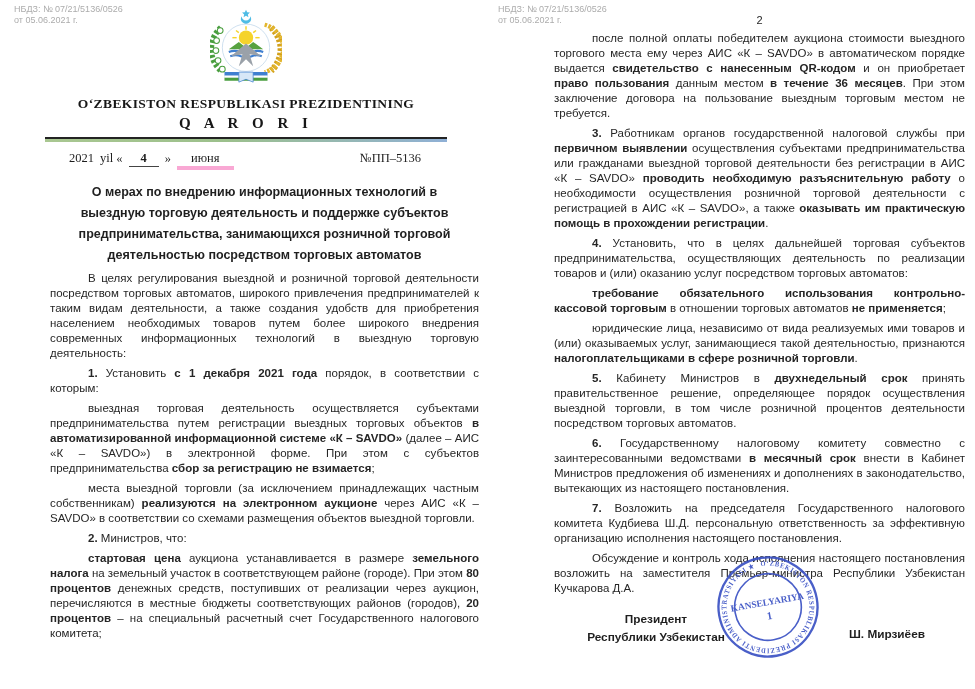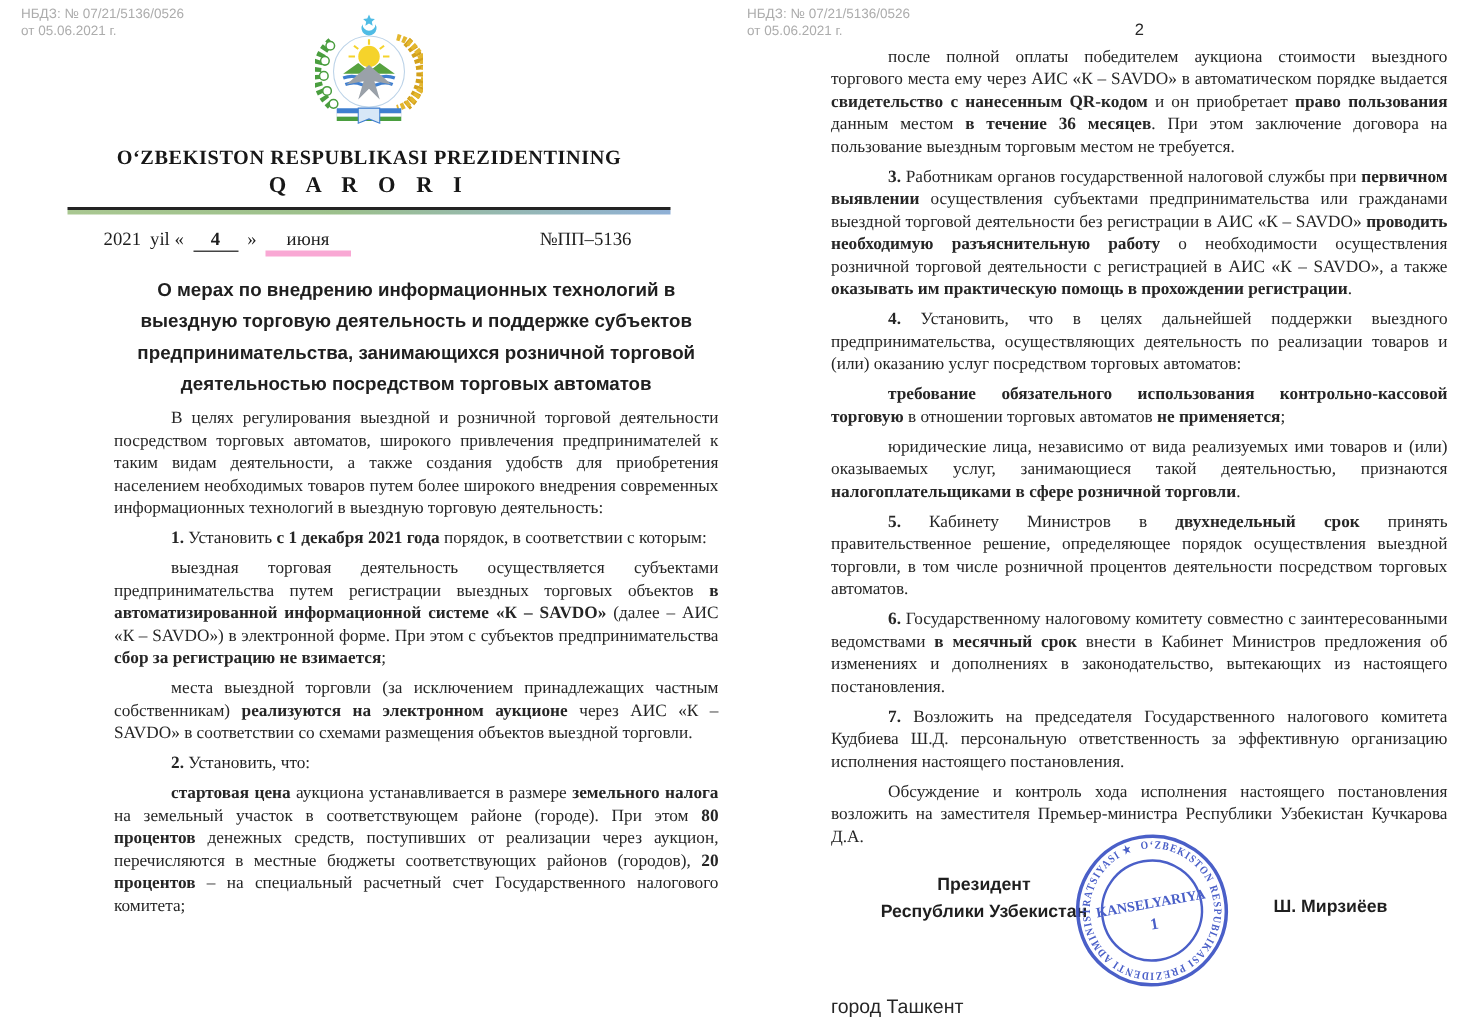--- a/index.html
+++ b/index.html
@@ -16,24 +16,24 @@
   .emblem{display:inline-block;}
   .org-title{font-family:"Liberation Serif",serif;font-weight:700;font-size:13.5px;letter-spacing:.4px;color:#171717;margin-top:7px;text-align:center;}
   .doc-type{font-family:"Liberation Serif",serif;font-weight:700;font-size:15px;letter-spacing:5px;color:#171717;margin-top:3px;}
   .rule{margin-top:5px;border-top:2px solid #232323;height:3px;background:linear-gradient(to right,#a9c791 0%,#9cc08c 45%,#8fb0d6 100%);}
   .dateline{margin-top:9px;display:flex;justify-content:space-between;align-items:flex-start;font-family:"Liberation Serif",serif;font-size:12.5px;color:#1d1d1d;padding:0 26px 0 24px;}
   .dl-left{display:flex;align-items:baseline;gap:6px;}
   .u{border-bottom:1px solid #444;padding:0 12px;font-weight:700;}
   .u2{border-bottom:4px solid #f9a8d4;padding:0 14px;}
 
   
-  .p1-body{padding:0 8px 0 76px;}
+  .p1-body{padding:0 8px 0 50px;}
   .p2-body{padding:0 10px 0 66px;position:relative;}
   .doc-title{font-weight:700;font-size:12.5px;line-height:21px;text-align:center;width:392px;margin:12px auto 2px;color:#1f1f1f;}
-  .para{font-size:11.5px;line-height:15px;text-align:justify;text-indent:38px;margin:5px 0 0 0;color:#262626;font-family:Liberation Serif, serif;}
+  .para{font-size:11.5px;line-height:15px;text-align:justify;text-indent:38px;margin:5px 0 0 0;color:#262626;}
   .b{font-weight:700;}
   .pagenum{text-align:center;font-size:11px;margin:14px 0 3px;color:#262626;}
 
   
   .sig-row{display:flex;align-items:flex-start;margin-top:14px;position:relative;}
   .sig-role{margin-left:26px;width:152px;text-align:center;font-weight:700;font-size:11.8px;line-height:18px;color:#1f1f1f;}
   .sig-name{margin-left:auto;margin-right:40px;font-weight:700;font-size:11.8px;padding-top:17px;color:#1f1f1f;}
   .sig-city{margin-top:47px;font-size:13px;color:#262626;}
   .seal{position:absolute;left:226px;top:553px;opacity:.92;}
 </style>
@@ -99,34 +99,34 @@
         <div>№ПП–5136</div>
       </div>
     </div>
 
     <div class="p1-body">
       <div class="doc-title">О мерах по внедрению информационных технологий в выездную торговую деятельность и поддержке субъектов предпринимательства, занимающихся розничной торговой деятельностью посредством торговых автоматов</div>
       <p class="para"><span>В целях регулирования выездной и розничной торговой деятельности посредством торговых автоматов, широкого привлечения предпринимателей к таким видам деятельности, а также создания удобств для приобретения населением необходимых товаров путем более широкого внедрения современных информационных технологий в выездную торговую деятельность:</span></p>
       <p class="para"><span class="b">1. </span><span>Установить </span><span class="b">с 1 декабря 2021 года</span><span> порядок, в соответствии с которым:</span></p>
       <p class="para"><span>выездная торговая деятельность осуществляется субъектами предпринимательства путем регистрации выездных торговых объектов </span><span class="b">в автоматизированной информационной системе «К – SAVDO»</span><span> (далее – АИС «К – SAVDO») в электронной форме. При этом с субъектов предпринимательства </span><span class="b">сбор за регистрацию не взимается</span><span>;</span></p>
       <p class="para"><span>места выездной торговли (за исключением принадлежащих частным собственникам) </span><span class="b">реализуются на электронном аукционе</span><span> через АИС «К – SAVDO» в соответствии со схемами размещения объектов выездной торговли.</span></p>
-      <p class="para"><span class="b">2. </span><span>Установить, что:</span></p>
+      <p class="para"><span class="b">2. </span><span>Министров, что:</span></p>
       <p class="para"><span class="b">стартовая цена</span><span> аукциона устанавливается в размере </span><span class="b">земельного налога</span><span> на земельный участок в соответствующем районе (городе). При этом </span><span class="b">80 процентов</span><span> денежных средств, поступивших от реализации через аукцион, перечисляются в местные бюджеты соответствующих районов (городов), </span><span class="b">20 процентов</span><span> – на специальный расчетный счет Государственного налогового комитета;</span></p>
     </div>
   </div>
 
   <div class="page page2">
     <div class="refhead"><span>НБДЗ: № 07/21/5136/0526</span><br><span>от 05.06.2021 г.</span></div>
 
     <div class="p2-body">
       <div class="pagenum">2</div>
       <p class="para"><span>после полной оплаты победителем аукциона стоимости выездного торгового места ему через АИС «К – SAVDO» в автоматическом порядке выдается </span><span class="b">свидетельство с нанесенным QR-кодом</span><span> и он приобретает </span><span class="b">право пользования</span><span> данным местом </span><span class="b">в течение 36 месяцев</span><span>. При этом заключение договора на пользование выездным торговым местом не требуется.</span></p>
       <p class="para"><span class="b">3. </span><span>Работникам органов государственной налоговой службы при </span><span class="b">первичном выявлении</span><span> осуществления субъектами предпринимательства или гражданами выездной торговой деятельности без регистрации в АИС «К – SAVDO» </span><span class="b">проводить необходимую разъяснительную работу</span><span> о необходимости осуществления розничной торговой деятельности с регистрацией в АИС «К – SAVDO», а также </span><span class="b">оказывать им практическую помощь в прохождении регистрации</span><span>.</span></p>
-      <p class="para"><span class="b">4. </span><span>Установить, что в целях дальнейшей поддержки выездного предпринимательства, осуществляющих деятельность по реализации товаров и (или) оказанию услуг посредством торговых автоматов:</span></p>
-      <p class="para"><span class="b">требование обязательного использования контрольно-кассовой торговую</span><span> в отношении торговых автоматов </span><span class="b">не применяется</span><span>;</span></p>
+      <p class="para"><span class="b">4. </span><span>Установить, что в целях дальнейшей торговая субъектов предпринимательства, осуществляющих деятельность по реализации товаров и (или) оказанию услуг посредством торговых автоматов:</span></p>
+      <p class="para"><span class="b">требование обязательного использования контрольно-кассовой торговым</span><span> в отношении торговых автоматов </span><span class="b">не применяется</span><span>;</span></p>
       <p class="para"><span>юридические лица, независимо от вида реализуемых ими товаров и (или) оказываемых услуг, занимающиеся такой деятельностью, признаются </span><span class="b">налогоплательщиками в сфере розничной торговли</span><span>.</span></p>
       <p class="para"><span class="b">5. </span><span>Кабинету Министров в </span><span class="b">двухнедельный срок</span><span> принять правительственное решение, определяющее порядок осуществления выездной торговли, в том числе розничной процентов деятельности посредством торговых автоматов.</span></p>
       <p class="para"><span class="b">6. </span><span>Государственному налоговому комитету совместно с заинтересованными ведомствами </span><span class="b">в месячный срок</span><span> внести в Кабинет Министров предложения об изменениях и дополнениях в законодательство, вытекающих из настоящего постановления.</span></p>
       <p class="para"><span class="b">7. </span><span>Возложить на председателя Государственного налогового комитета Кудбиева Ш.Д. персональную ответственность за эффективную организацию исполнения настоящего постановления.</span></p>
       <p class="para"><span>Обсуждение и контроль хода исполнения настоящего постановления возложить на заместителя Премьер-министра Республики Узбекистан Кучкарова Д.А.</span></p>
 
       <div class="sig-row">
         <div class="sig-role"><span>Президент</span><br><span>Республики Узбекистан</span></div>
         <div class="sig-name">Ш. Мирзиёев</div>
       </div>

